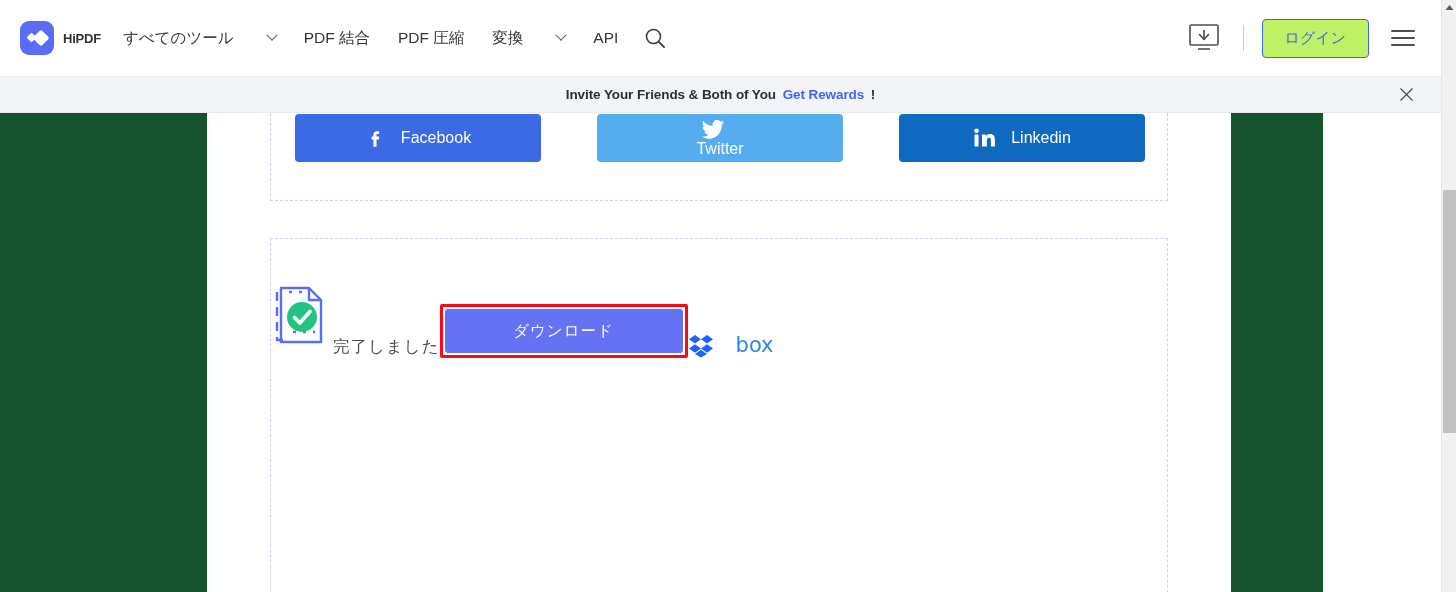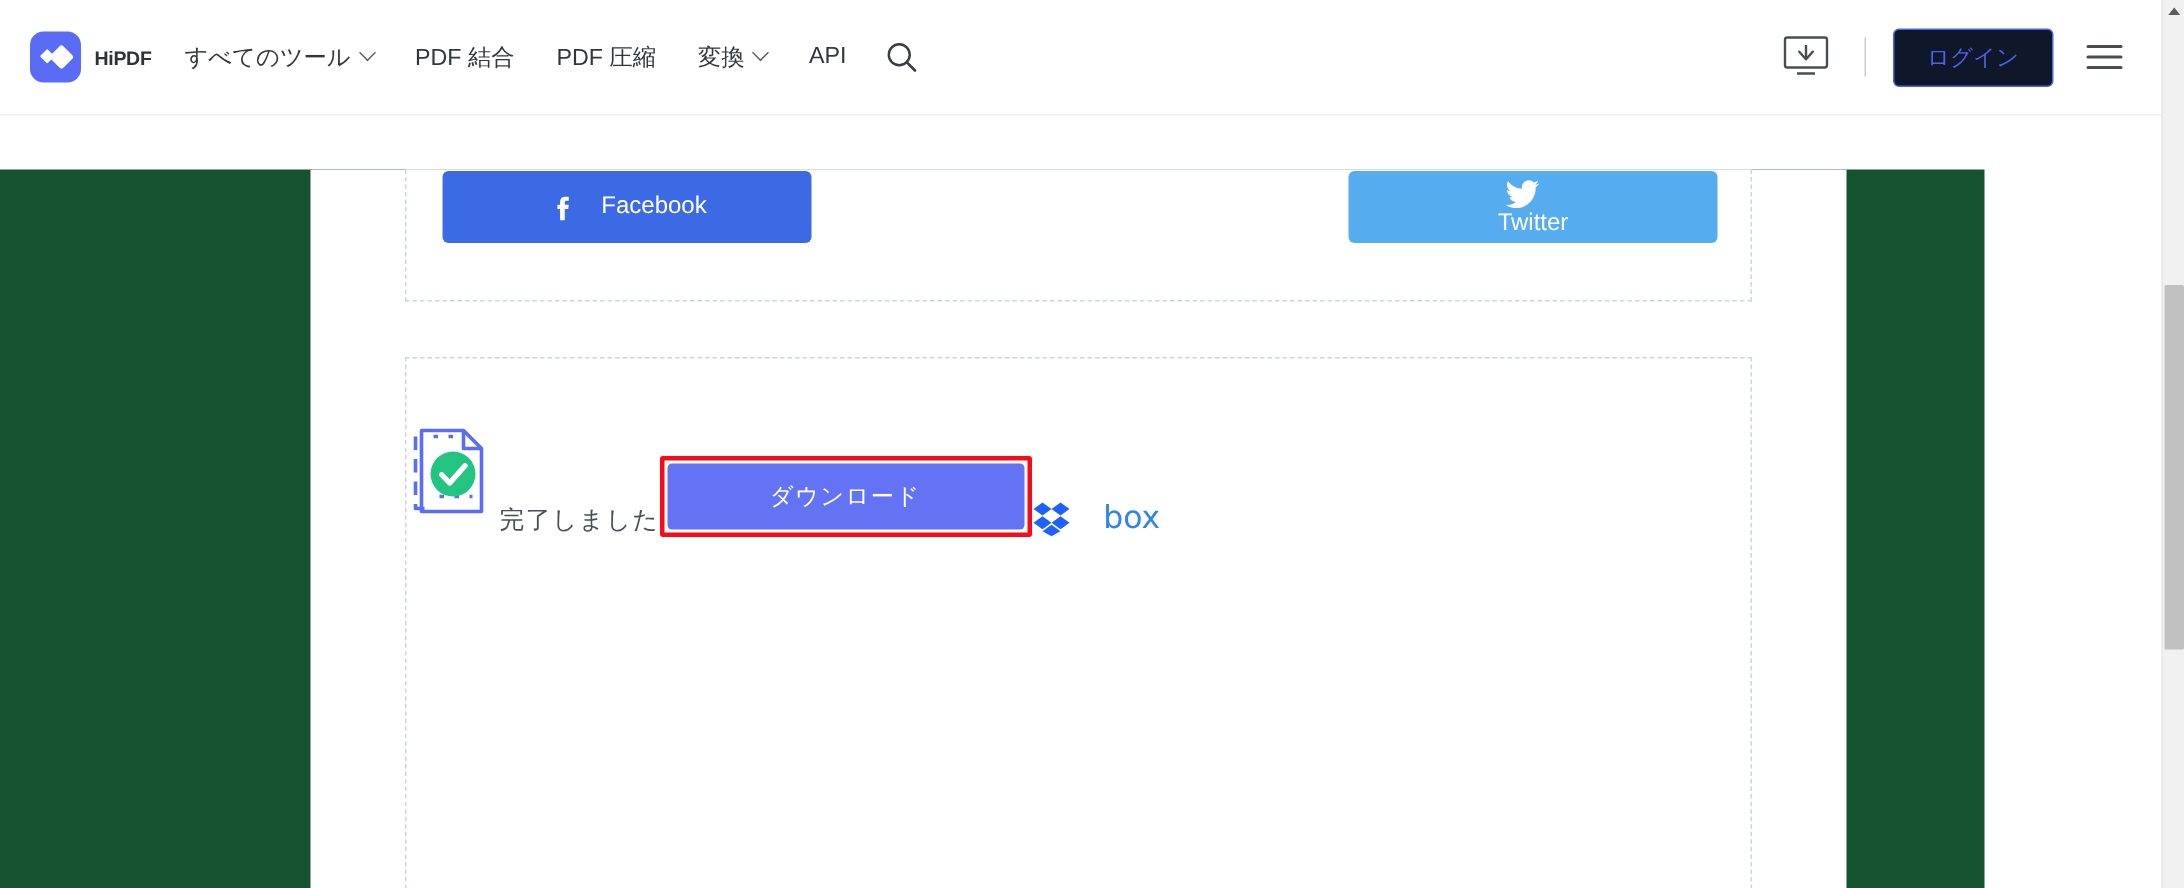--- a/index.html
+++ b/index.html
@@ -63,20 +63,21 @@
   }
   .nav-item {
     font-size: 15.5px;
     color: #33363b;
     padding: 6px 0;
     margin-right: 28px;
     cursor: pointer;
     display: flex;
     align-items: center;
     white-space: nowrap;
+    gap: 27px;
   }
   .caret {
     display: inline-block;
     margin-left: 7px;
     width: 8px; height: 8px;
     border-right: 1.4px solid #5c6066;
     border-bottom: 1.4px solid #5c6066;
     transform: rotate(45deg) translate(-2px,-2px);
   }
   .search-btn {
@@ -97,21 +98,21 @@
     width: 1px; height: 26px;
     background: #c9ccd1;
     margin: 0 18px;
   }
   .login-btn {
     border: 1.5px solid #4a62f0;
     border-radius: 4px;
     color: #4a62f0;
     font-size: 15px;
     padding: 9px 22px;
-    background: #0f172a;
+    background: #bef264;
     cursor: pointer;
     white-space: nowrap;
   }
   .hamburger {
     margin-left: 22px;
     cursor: pointer;
     width: 24px;
     display: flex;
     flex-direction: column;
     justify-content: space-between;
@@ -346,20 +347,33 @@
       <div class="vdivider"></div>
       <button class="login-btn">ログイン</button>
       <div class="hamburger">
         <span></span>
           <span></span>
           <span></span>
       </div>
     </div>
   </div>
 
+  <div id="banner">
+    <div class="banner-text">
+      <span>Invite Your Friends &amp; Both of You</span>
+      <span class="banner-link">Get Rewards</span>
+      <span>!</span>
+    </div>
+    <div class="banner-close">
+      <svg width="15" height="15" viewBox="0 0 15 15">
+        <line x1="1.5" y1="1.5" x2="13.5" y2="13.5" stroke="#4a4e54" stroke-width="1.3"></line>
+        <line x1="13.5" y1="1.5" x2="1.5" y2="13.5" stroke="#4a4e54" stroke-width="1.3"></line>
+      </svg>
+    </div>
+  </div>
 
   <div id="page">
     <div id="page-inner">
 
       <div class="card" id="card-share">
         <div class="social-row">
 
           <div class="social-btn fb">
             <span class="glyph">
               <svg width="22" height="22" viewBox="0 0 22 22">
@@ -371,20 +385,30 @@
 
           <div class="social-btn tw">
             <span class="glyph">
               <svg width="24" height="22" viewBox="0 0 24 22">
                 <path d="M23 4.3c-0.8 0.4-1.7 0.6-2.6 0.8 0.9-0.6 1.6-1.5 2-2.6-0.9 0.5-1.9 0.9-2.9 1.1-0.8-0.9-2-1.5-3.3-1.5-2.5 0-4.6 2.1-4.6 4.7 0 0.4 0 0.7 0.1 1.1C8 7.7 4.6 5.8 2.3 2.9 1.9 3.6 1.7 4.4 1.7 5.3c0 1.6 0.8 3 2.1 3.9-0.8 0-1.5-0.2-2.1-0.6v0.1c0 2.3 1.6 4.2 3.7 4.6-0.4 0.1-0.8 0.2-1.2 0.2-0.3 0-0.6 0-0.9-0.1 0.6 1.9 2.3 3.2 4.3 3.3-1.6 1.3-3.6 2-5.7 2-0.4 0-0.7 0-1.1-0.1 2 1.3 4.4 2.1 7 2.1 8.4 0 13-7.1 13-13.2V6.9C21.6 6.3 22.4 5.4 23 4.3z" fill="#ffffff"></path>
               </svg>
             </span>
             <span>Twitter</span>
           </div>
 
+          <div class="social-btn li">
+            <span class="glyph">
+              <svg width="24" height="22" viewBox="0 0 24 22">
+                <rect x="1.5" y="7.5" width="4" height="12" fill="#ffffff"></rect>
+                <circle cx="3.5" cy="3.7" r="2.3" fill="#ffffff"></circle>
+                <path d="M9 7.5h3.8v1.7h0.1c0.6-1.1 2-2.1 4-2.1 4.2 0 5 2.6 5 6.1v6.3h-4v-5.6c0-1.4 0-3.1-1.9-3.1-1.9 0-2.2 1.4-2.2 2.9v5.8H9V7.5z" fill="#ffffff"></path>
+              </svg>
+            </span>
+            <span>Linkedin</span>
+          </div>
 
         </div>
       </div>
 
       <div class="card" id="card-result">
         <div class="result-inner">
 
           <div class="doc-icon">
             <svg width="62" height="70" viewBox="0 0 62 70">
               <path d="M10 8 h28 l12 12 v42 h-40 z" fill="#ffffff" stroke="#5b6cf6" stroke-width="2.4" stroke-linejoin="round"></path>

